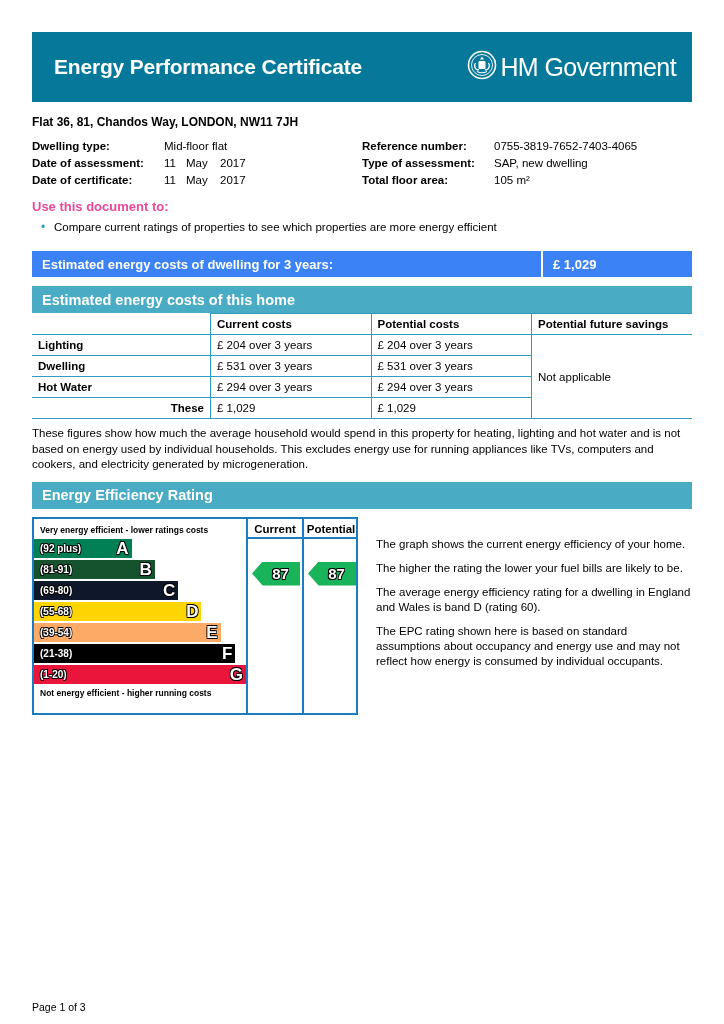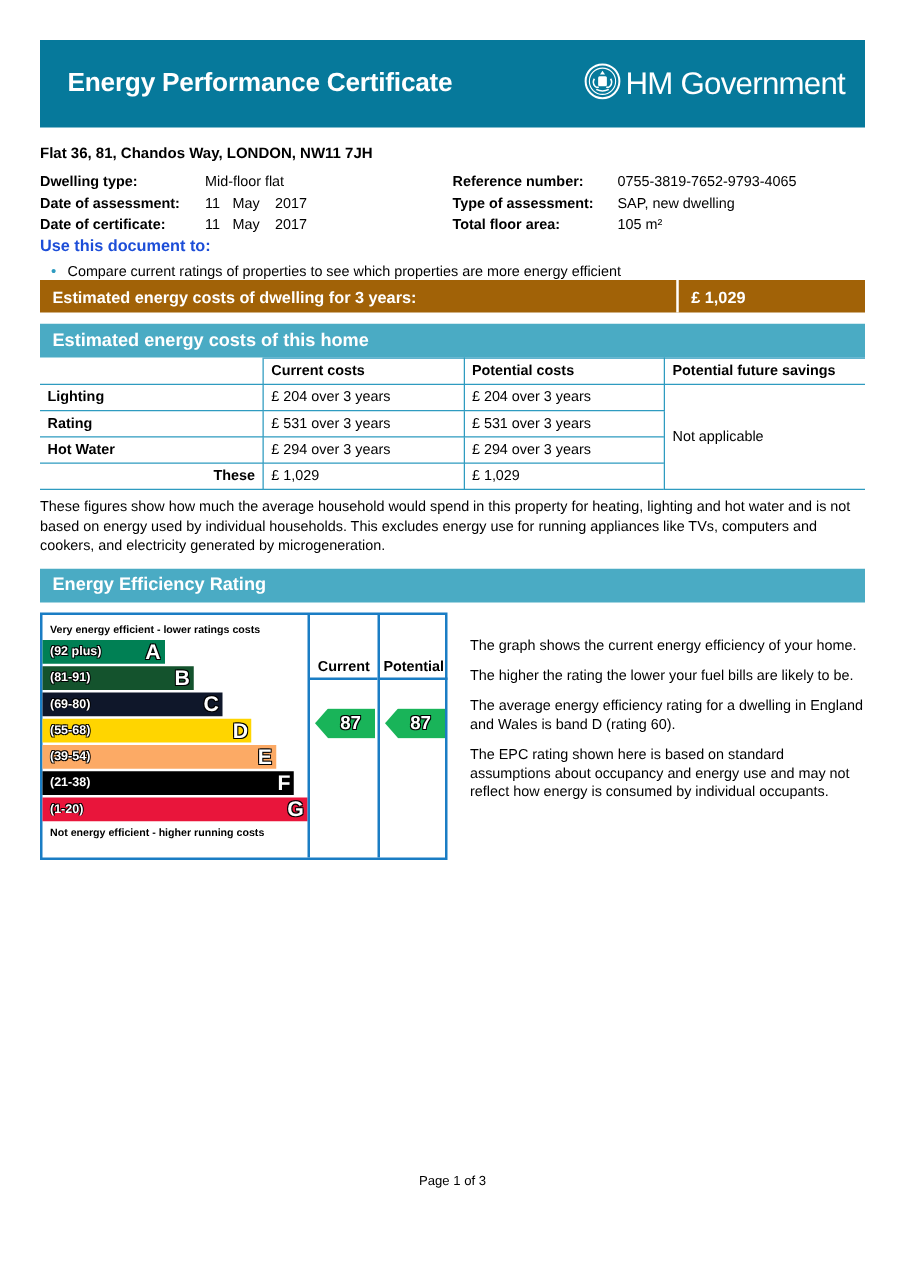--- a/index.html
+++ b/index.html
@@ -51,37 +51,38 @@
   .details { display: flex; font-size: 11.5px; line-height: 17px; }
   .details-col { width: 50%; }
   .drow { display: flex; }
   .dlabel { font-weight: bold; width: 132px; flex: none; }
   .dval { }
   .dval .d { display: inline-block; width: 22px; }
   .dval .m { display: inline-block; width: 34px; }
 
   
   .use-head {
-    color: #1d4ed8;
+    color: #ec4899;
     font-weight: bold;
     font-size: 13px;
+    margin-top: 10px;
   }
   .bullet-row {
     display: flex;
     align-items: baseline;
     font-size: 11.5px;
     margin-top: 6px;
   }
   .bullet-dot { color: #2e9bc0; width: 22px; flex: none; text-align: center; font-size: 12px; }
 
   
   .redbar {
-    margin-top: 0;
+    margin-top: 17px;
     height: 26px;
-    background: #a16207;
+    background: #3b82f6;
     display: flex;
     align-items: stretch;
     color: #ffffff;
     font-weight: bold;
     font-size: 13px;
   }
   .redbar-label { flex: none; width: 509px; display: flex; align-items: center; padding-left: 10px; }
   .redbar-sep { width: 2px; background: #ffffff; flex: none; }
   .redbar-value { flex: 1; display: flex; align-items: center; padding-left: 10px; }
 
@@ -169,21 +170,20 @@
     border-left: 2px solid #1a7dc4;
     position: relative;
   }
   .ratecol-head {
     text-align: center;
     font-size: 11.5px;
     font-weight: bold;
     height: 20px;
     line-height: 20px;
     border-bottom: 2px solid #1a7dc4;
-    margin-top: 32px;
   }
   .arrow-slot { position: relative; height: 176px; }
   .arrow {
     position: absolute;
     left: 4px;
     width: 48px;
     height: 24px;
     display: flex;
     align-items: center;
     justify-content: center;
@@ -204,22 +204,22 @@
   }
 
   .graph-notes { flex: 1; padding-left: 18px; padding-top: 20px; }
   .note { font-size: 11.5px; line-height: 15px; margin-bottom: 9px; }
 
   
   .footer {
     position: absolute;
     left: 0;
     width: 660px;
-    top: 939px;
-    text-align: center;
+    top: 1001px;
+    text-align: left;
     font-size: 10.5px;
   }
 </style>
 </head>
 <body>
 
 <div class="page">
 
   <div class="header">
     <div class="header-title">Energy Performance Certificate</div>
@@ -252,21 +252,21 @@
         <span class="dval"><span class="d">11</span><span class="m">May</span><span>2017</span></span>
       </div>
       <div class="drow">
         <span class="dlabel">Date of certificate:</span>
         <span class="dval"><span class="d">11</span><span class="m">May</span><span>2017</span></span>
       </div>
     </div>
     <div class="details-col">
       <div class="drow">
         <span class="dlabel">Reference number:</span>
-        <span class="dval">0755-3819-7652-9793-4065</span>
+        <span class="dval">0755-3819-7652-7403-4065</span>
       </div>
       <div class="drow">
         <span class="dlabel">Type of assessment:</span>
         <span class="dval">SAP, new dwelling</span>
       </div>
       <div class="drow">
         <span class="dlabel">Total floor area:</span>
         <span class="dval">105 m²</span>
       </div>
     </div>
@@ -294,21 +294,21 @@
       <th class="c-pot">Potential costs</th>
       <th class="c-sav" style="text-align:left;">Potential future savings</th>
     </tr>
     <tr>
       <td class="c-cat">Lighting</td>
       <td class="c-cur">£ 204 over 3 years</td>
       <td class="c-pot">£ 204 over 3 years</td>
       <td class="savings-cell" rowspan="4">Not applicable</td>
     </tr>
     <tr>
-      <td class="c-cat">Rating</td>
+      <td class="c-cat">Dwelling</td>
       <td class="c-cur">£ 531 over 3 years</td>
       <td class="c-pot">£ 531 over 3 years</td>
     </tr>
     <tr>
       <td class="c-cat">Hot Water</td>
       <td class="c-cur">£ 294 over 3 years</td>
       <td class="c-pot">£ 294 over 3 years</td>
     </tr>
     <tr>
       <td class="c-cat totals-label">These</td>

